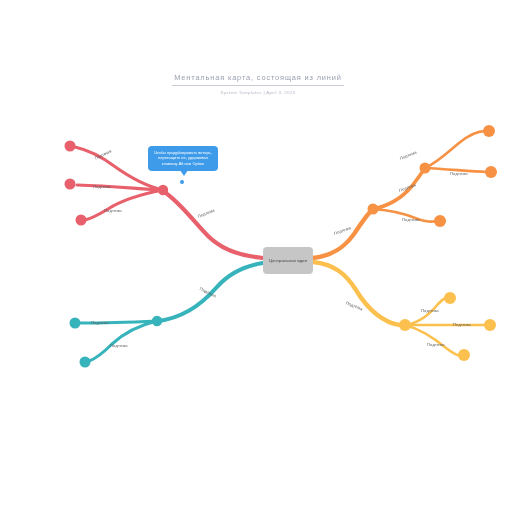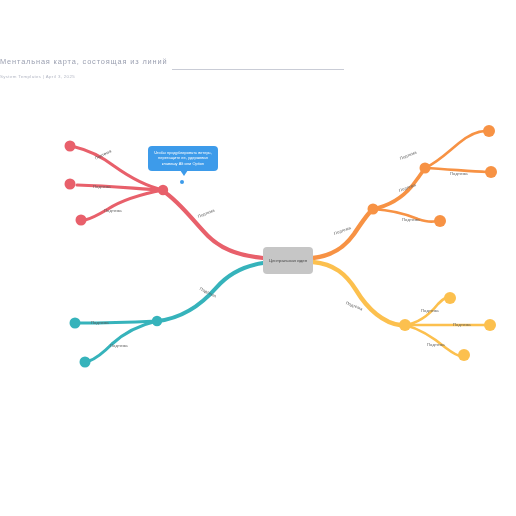--- a/index.html
+++ b/index.html
@@ -20,22 +20,23 @@
     position: absolute;
     inset: 0;
     width: 516px;
     height: 516px;
   }
 
   
   .header {
     position: absolute;
     left: 0;
-    top: 56px;
-    width: 516px;
+    top: 72px;
+    width: 516px;
+    text-align: center;
     pointer-events: none;
   }
   .header-title {
     font-size: 7.4px;
     letter-spacing: 0.85px;
     color: #9a9fb0;
     font-weight: 400;
     white-space: nowrap;
     line-height: 11px;
   }

